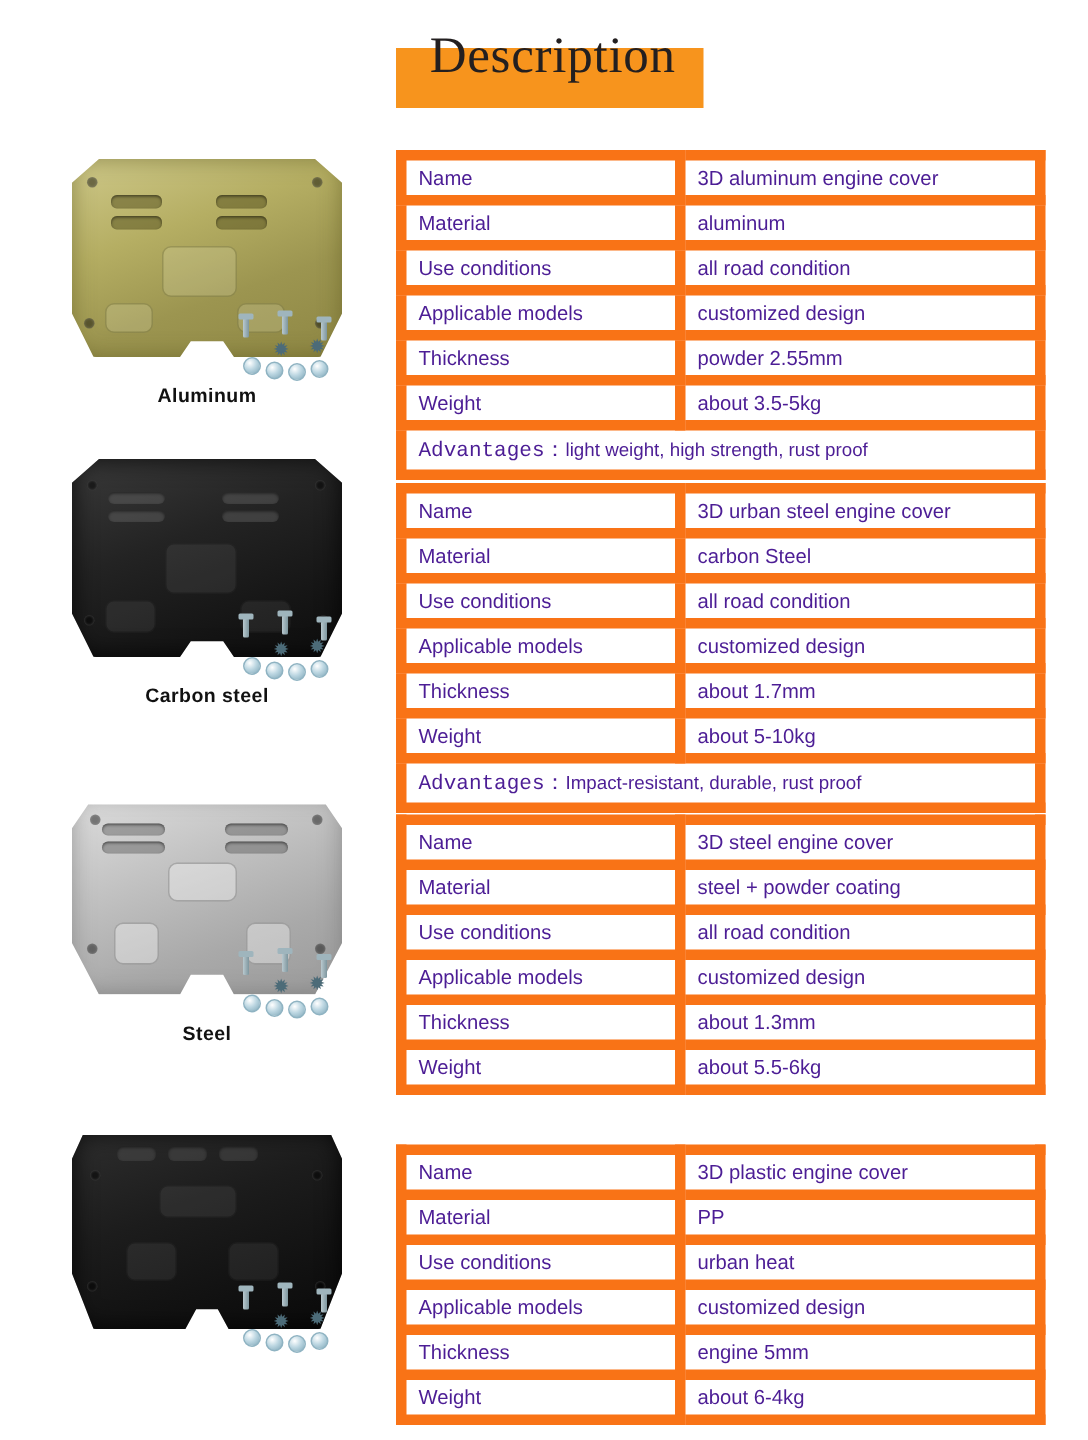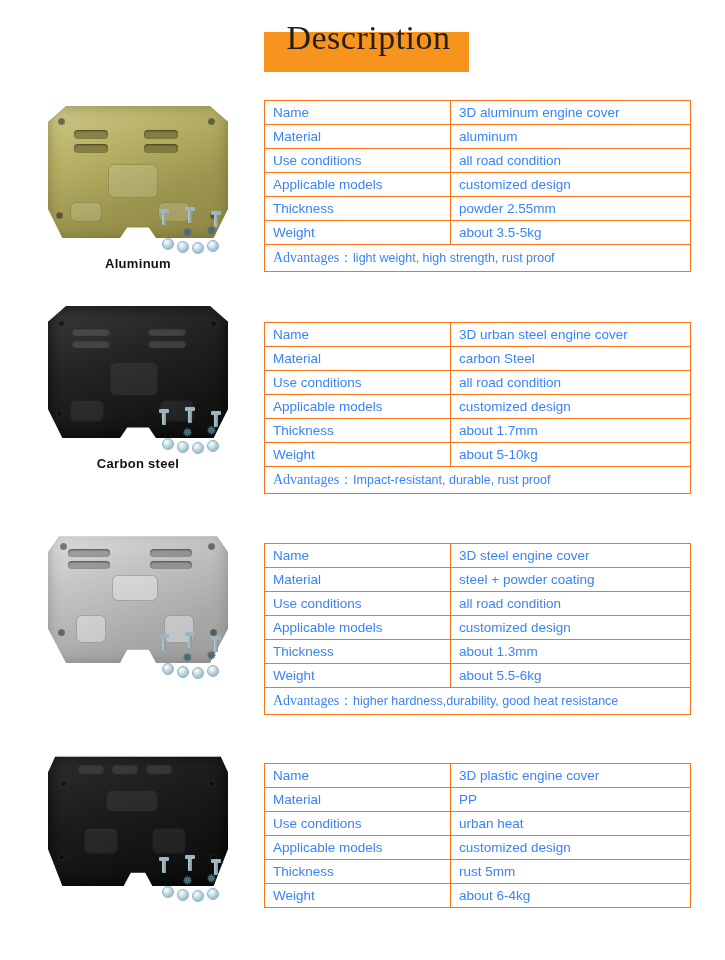--- a/index.html
+++ b/index.html
@@ -168,35 +168,35 @@
 
   
   .spec {
     position: absolute;
     top: 0;
     border: 1px solid #b9b9b9;
     border-collapse: collapse;
     background: #fff;
   }
   .spec td {
-    border: 1px solid #f97316;
+    border: 7px solid #f97316;
     padding: 4px 8px;
     font-size: 13.5px;
-    color: #3b82f6;
+    color: #4c1d95;
     vertical-align: middle;
     height: 24px;
   }
   .spec td.k { width: 186px; }
   .spec td.v { width: 240px; }
   .spec tr.adv td {
     padding: 4px 8px;
   }
   .adv-label {
     font-size: 14px;
-    font-family: Liberation Serif, serif;
+    font-family: Liberation Mono, monospace;
     margin-top: 25px;
   }
   .adv-text {
     font-size: 12.5px;
   }
 </style>
 </head>
 <body>
 
 <div id="page">
@@ -362,20 +362,21 @@
             <div class="hw-bolt" style="left:30px;top:0px;"></div>
             <div class="hw-bolt" style="left:56px;top:4px;"></div>
             <div class="hw-star" style="left:24px;top:16px;">✹</div>
             <div class="hw-star" style="left:48px;top:14px;">✹</div>
             <div class="hw-clip" style="left:4px;top:28px;"></div>
             <div class="hw-clip" style="left:19px;top:31px;"></div>
             <div class="hw-clip" style="left:34px;top:32px;"></div>
             <div class="hw-clip" style="left:49px;top:30px;"></div>
           </div>
         </div>
+        <div class="prod-label">Steel</div>
       </div>
 
       <table class="spec" style="left:264px;top:18px;">
         <tbody>
             <tr>
           <td class="k">Name</td>
           <td class="v">3D steel engine cover</td>
         </tr>
         <tr>
           <td class="k">Material</td>
@@ -389,23 +390,20 @@
           <td class="k">Applicable models</td>
           <td class="v">customized design</td>
         </tr>
         <tr>
           <td class="k">Thickness</td>
           <td class="v">about 1.3mm</td>
         </tr>
         <tr>
           <td class="k">Weight</td>
           <td class="v">about 5.5-6kg</td>
-        </tr>
-        <tr class="adv">
-          <td colspan="2"><span class="adv-label">Advantages：</span><span class="adv-text">higher hardness,durability, good heat resistance</span></td>
         </tr>
       </tbody>
         </table>
     </div>
   </div>
 
   <div class="row" style="top:748px;height:200px;">
     <div class="row-inner">
       <div class="prod">
         <div class="prod-img">
@@ -448,21 +446,21 @@
         <tr>
           <td class="k">Use conditions</td>
           <td class="v">urban heat</td>
         </tr>
         <tr>
           <td class="k">Applicable models</td>
           <td class="v">customized design</td>
         </tr>
         <tr>
           <td class="k">Thickness</td>
-          <td class="v">rust 5mm</td>
+          <td class="v">engine 5mm</td>
         </tr>
         <tr>
           <td class="k">Weight</td>
           <td class="v">about 6-4kg</td>
         </tr>
       </tbody>
         </table>
     </div>
   </div>
 

